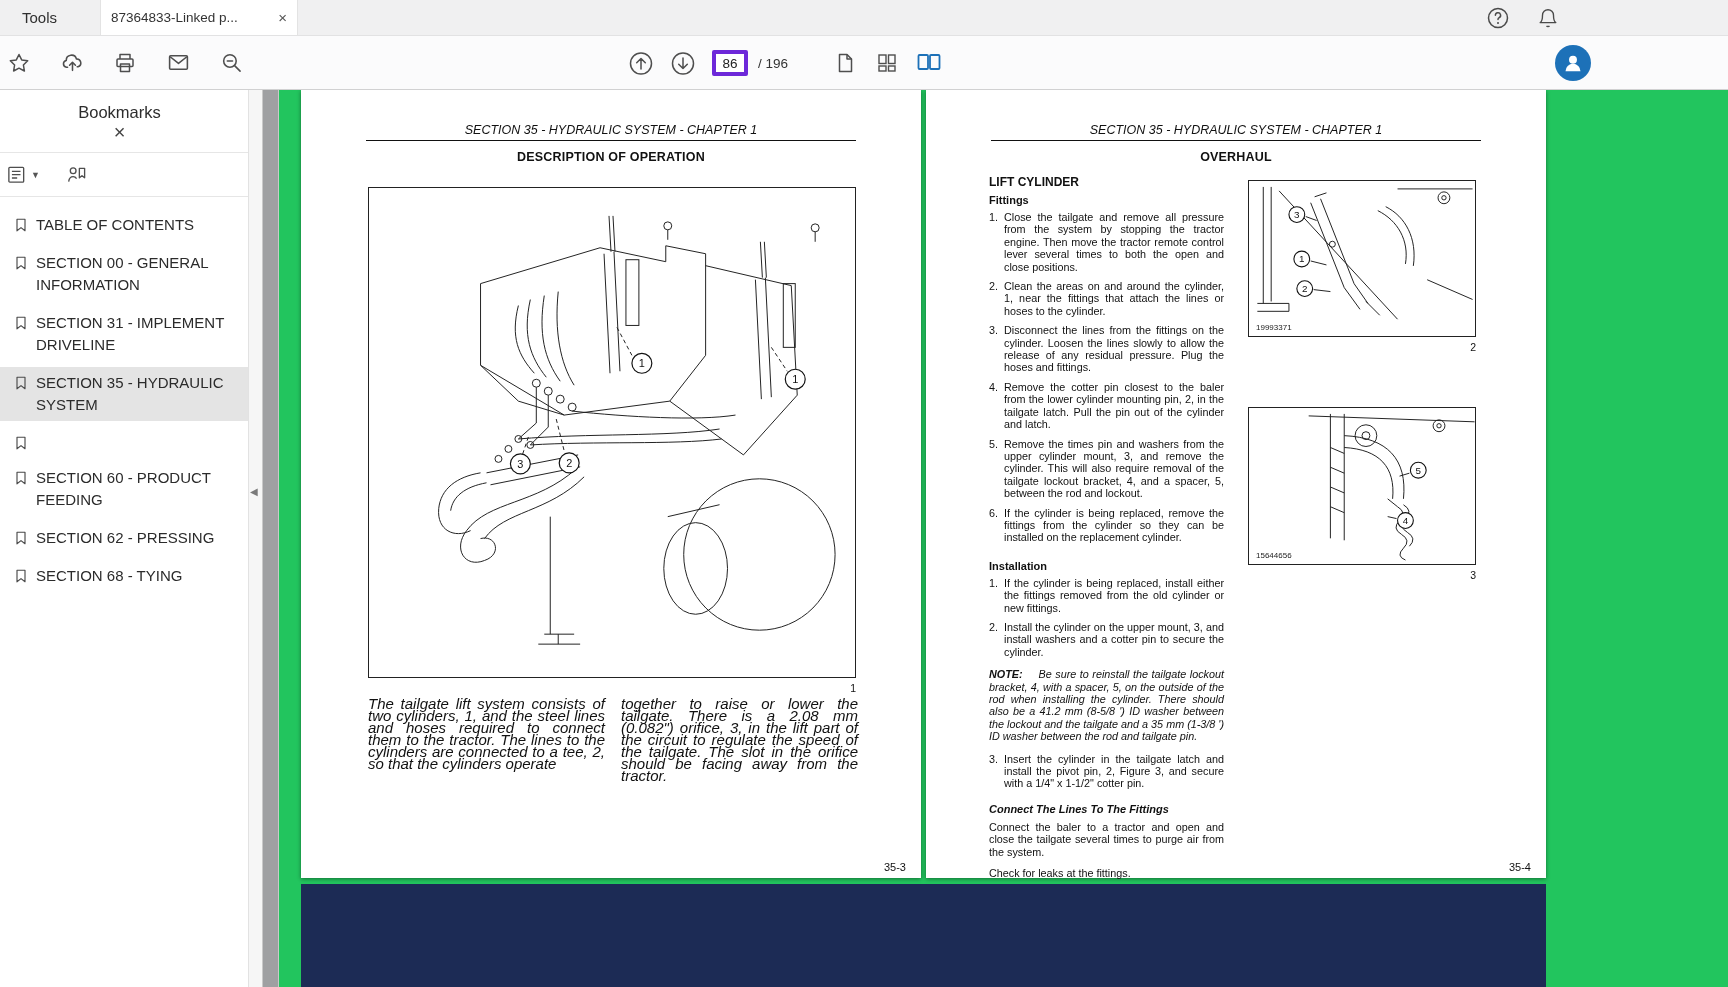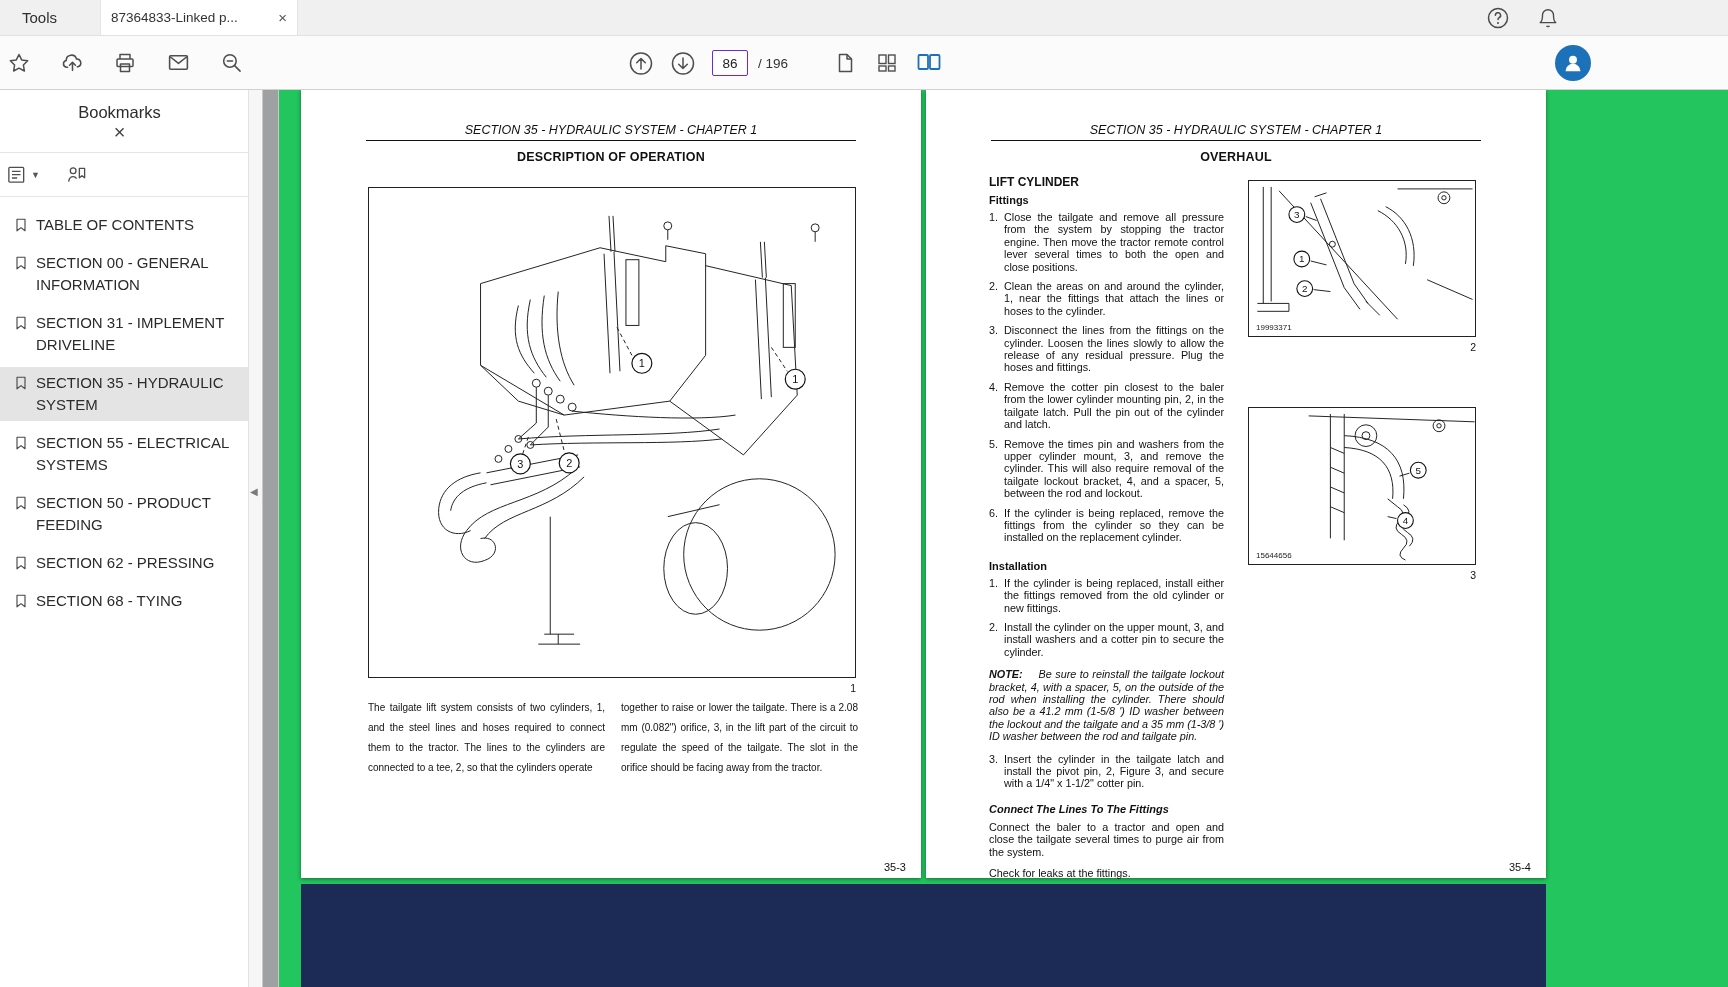--- a/index.html
+++ b/index.html
@@ -13,21 +13,21 @@
   .doc-tab{width:198px;background:#fff;display:flex;align-items:center;gap:8px;padding:0 10px;font-size:13.5px;color:#333;border-left:1px solid #e3e3e3;border-right:1px solid #e3e3e3;}
   .doc-tab .label{flex:1;white-space:nowrap;overflow:hidden;}
   .tab-close{font-size:15px;color:#555;}
   .tab-right{position:absolute;right:167px;top:0;height:36px;display:flex;align-items:center;gap:24px;}
 
   
   .toolbar{height:54px;background:#fbfbfc;border-bottom:1px solid #d1d1d2;position:relative;display:flex;align-items:center;}
   .tool-group-left{display:flex;align-items:center;gap:27px;padding-left:6px;}
   .tbtn{width:26px;height:26px;display:flex;align-items:center;justify-content:center;}
   .tool-group-center{position:absolute;left:628px;top:0;height:54px;display:flex;align-items:center;gap:16px;}
-  .page-input{width:36px;height:26px;border:1px solid #6d28d9;border-radius:2px;text-align:center;font-size:13.5px;color:#222;background:#fff;font-family:inherit;}
+  .page-input{width:36px;height:26px;border:4px solid #6d28d9;border-radius:2px;text-align:center;font-size:13.5px;color:#222;background:#fff;font-family:inherit;}
   .page-total{font-size:13.5px;color:#333;margin-left:-6px;}
   .ml28{margin-left:28px;}
   .avatar{position:absolute;right:137px;top:9px;width:36px;height:36px;border-radius:50%;background:#1d71b8;overflow:hidden;display:flex;align-items:center;justify-content:center;}
 
   
   .main{display:flex;height:897px;}
   .sidebar{width:248px;background:#fff;display:flex;flex-direction:column;}
   .sb-header{display:flex;align-items:center;justify-content:space-between;padding:13px 14px 10px 5px;border-bottom:1px solid #e6e6e6;flex-direction:column;}
   .sb-title{font-size:16.5px;color:#2d2d2d;}
   .sb-close{font-size:20px;color:#444;line-height:1;}
@@ -51,21 +51,21 @@
   .page{width:620px;height:788px;background:#fff;position:relative;flex:none;box-shadow:0 1px 4px rgba(0,0,0,.45);color:#111;}
   .run-head{position:absolute;top:33px;left:65px;right:65px;text-align:center;font-size:12.5px;font-style:italic;}
   .head-rule{position:absolute;top:50px;left:65px;right:65px;border-top:1px solid #111;}
   .pg-title{position:absolute;top:60px;left:0;right:0;text-align:center;font-size:12.5px;font-weight:bold;letter-spacing:.2px;}
   .pg-num{position:absolute;bottom:5px;left:0;right:15px;text-align:right;font-size:11px;}
 
   
   .fig1-frame{position:absolute;left:67px;top:97px;width:488px;height:491px;border:1px solid #222;background:#fff;}
   .fig1-label{position:absolute;left:67px;top:592px;width:488px;text-align:right;font-size:10.5px;}
   .body-cols{position:absolute;left:67px;top:608px;width:490px;display:flex;gap:16px;}
-  .body-cols p{flex:1;font-size:10px;line-height:20px;text-align:justify;}
+  .body-cols p{flex:1;font-size:15px;line-height:12px;text-align:justify;font-style:italic;}
 
   
   .text-col{position:absolute;left:63px;top:85px;width:235px;}
   .h-section{font-size:12px;font-weight:bold;margin-bottom:5px;}
   .h-sub{font-size:11px;font-weight:bold;margin-bottom:5px;}
   .mt16{margin-top:16px;}
   .step{display:flex;margin-bottom:7px;font-size:10.8px;line-height:12.4px;}
   .step .n{width:15px;flex:none;}
   .step .t{flex:1;text-align:justify;}
   .note{font-style:italic;font-size:10.8px;line-height:12.4px;text-align:justify;margin:10px 0 10px;}
@@ -237,27 +237,26 @@
       <div class="bm-item active">
         <svg width="16" height="16" viewBox="0 0 18 18" fill="none" stroke="#4a4a4a" stroke-width="1.3" stroke-linejoin="round">
             <path d="M4.5 2.5h9v13L9 11.9l-4.5 3.6z"></path>
           </svg>
         <span>SECTION 35 - HYDRAULIC SYSTEM</span>
       </div>
       <div class="bm-item">
         <svg width="16" height="16" viewBox="0 0 18 18" fill="none" stroke="#4a4a4a" stroke-width="1.3" stroke-linejoin="round">
             <path d="M4.5 2.5h9v13L9 11.9l-4.5 3.6z"></path>
           </svg>
-        <span>SECTION 55 - ELECTRICAL SYSTEMS</span>
-      </div>
-      <div class="bm-item">
-        <svg width="16" height="16" viewBox="0 0 18 18" fill="none" stroke="#4a4a4a" stroke-width="1.3" stroke-linejoin="round">
-            <path d="M4.5 2.5h9v13L9 11.9l-4.5 3.6z"></path>
-          </svg>
-        <span>SECTION 50 - PRODUCT FEEDING</span>
+      </div>
+      <div class="bm-item">
+        <svg width="16" height="16" viewBox="0 0 18 18" fill="none" stroke="#4a4a4a" stroke-width="1.3" stroke-linejoin="round">
+            <path d="M4.5 2.5h9v13L9 11.9l-4.5 3.6z"></path>
+          </svg>
+        <span>SECTION 60 - PRODUCT FEEDING</span>
       </div>
       <div class="bm-item">
         <svg width="16" height="16" viewBox="0 0 18 18" fill="none" stroke="#4a4a4a" stroke-width="1.3" stroke-linejoin="round">
             <path d="M4.5 2.5h9v13L9 11.9l-4.5 3.6z"></path>
           </svg>
         <span>SECTION 62 - PRESSING</span>
       </div>
       <div class="bm-item">
         <svg width="16" height="16" viewBox="0 0 18 18" fill="none" stroke="#4a4a4a" stroke-width="1.3" stroke-linejoin="round">
             <path d="M4.5 2.5h9v13L9 11.9l-4.5 3.6z"></path>
@@ -403,21 +402,21 @@
         <div class="h-sub mt16">Installation</div>
         <div class="step">
           <span class="n">1.</span>
           <span class="t">If the cylinder is being replaced, install either the fittings removed from the old cylinder or new fittings.</span>
         </div>
         <div class="step">
           <span class="n">2.</span>
           <span class="t">Install the cylinder on the upper mount, 3, and install washers and a cotter pin to secure the cylinder.</span>
         </div>
 
-        <p class="note"><span class="nl">NOTE:</span><span>Be sure to reinstall the tailgate lockout bracket, 4, with a spacer, 5, on the outside of the rod when installing the cylinder. There should also be a 41.2 mm (1-5/8 ') ID washer between the lockout and the tailgate and a 35 mm (1-3/8 ') ID washer between the rod and tailgate pin.</span></p>
+        <p class="note"><span class="nl">NOTE:</span><span>Be sure to reinstall the tailgate lockout bracket, 4, with a spacer, 5, on the outside of the rod when installing the cylinder. There should also be a 41.2 mm (8-5/8 ') ID washer between the lockout and the tailgate and a 35 mm (1-3/8 ') ID washer between the rod and tailgate pin.</span></p>
 
         <div class="step">
           <span class="n">3.</span>
           <span class="t">Insert the cylinder in the tailgate latch and install the pivot pin, 2, Figure 3, and secure with a 1/4" x 1-1/2" cotter pin.</span>
         </div>
 
         <div class="h-italic">Connect The Lines To The Fittings</div>
         <p class="para">Connect the baler to a tractor and open and close the tailgate several times to purge air from the system.</p>
         <p class="para">Check for leaks at the fittings.</p>
       </div>

